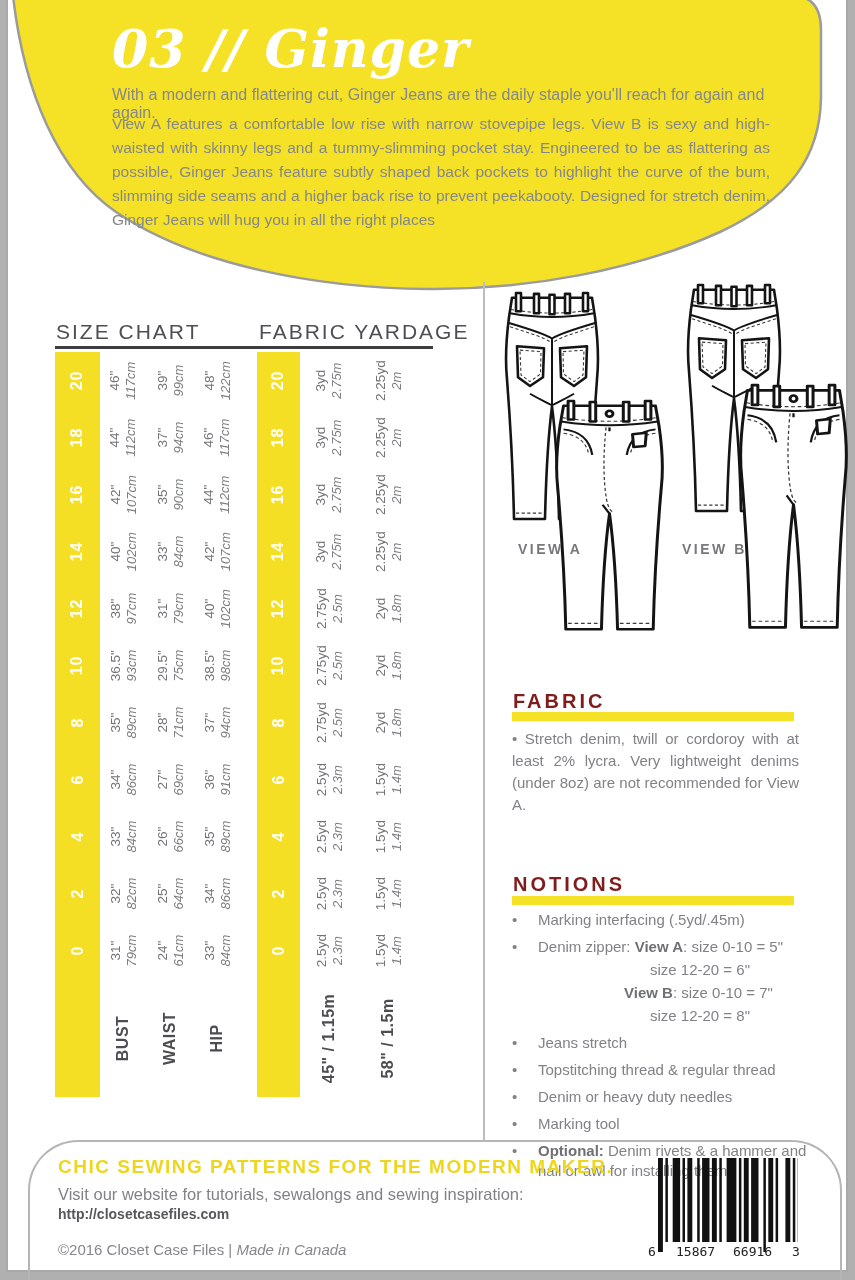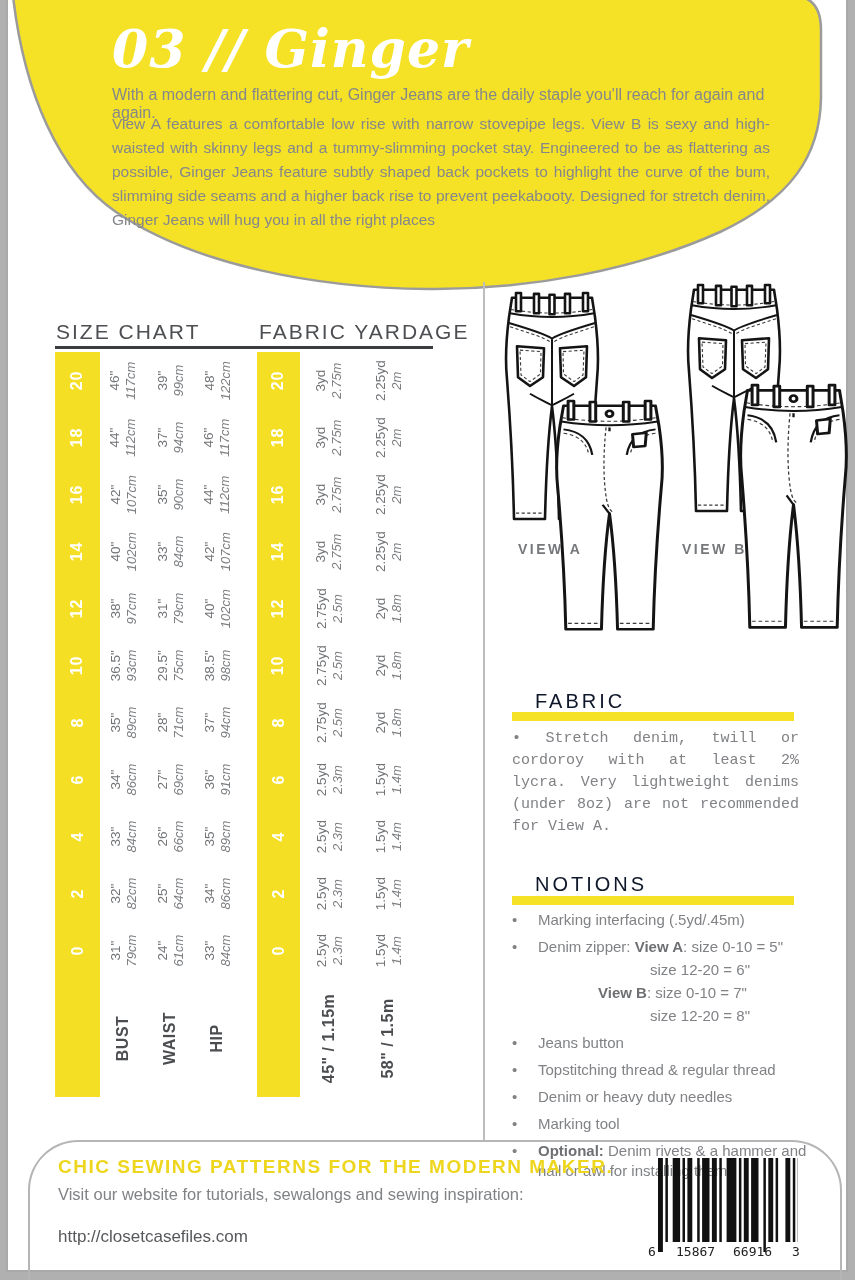--- a/index.html
+++ b/index.html
@@ -33,37 +33,37 @@
   .row-lbl{color:#4b4d50;font-weight:bold;font-size:16px;letter-spacing:0.5px;}
   
   #divider{position:absolute;left:483px;top:282px;width:2px;height:858px;background:#bdbdbd;}
   
   #jeans-svg{position:absolute;left:488px;top:278px;width:367px;height:372px;}
   .view-label{position:absolute;top:541px;color:#76787b;font-size:14px;letter-spacing:2.5px;font-weight:bold;}
   .st{fill:none;stroke:#3a3a3a;stroke-width:1.1;stroke-dasharray:3.2 2.4;}
   .ln{fill:none;stroke:#141414;stroke-width:2;}
   .outline{fill:#ffffff;stroke:#141414;stroke-width:2.6;stroke-linejoin:round;}
   
-  .sec-title{position:absolute;color:#0f172a;font-size:20px;font-weight:normal;letter-spacing:3px;margin-left:22px;}
+  .sec-title{position:absolute;color:#7f1d1d;font-size:20px;font-weight:bold;letter-spacing:3px;}
   .sec-bar{position:absolute;width:282px;height:9px;background:#f5e227;}
-  #fabric-list{position:absolute;left:512px;top:728px;width:287px;font-family:Liberation Mono, monospace;}
+  #fabric-list{position:absolute;left:512px;top:728px;width:287px;}
   #fabric-list p{margin:0 0 2px 0;color:#808285;font-size:15px;line-height:22px;text-align:justify;}
   #notions-list{position:absolute;left:512px;top:910px;width:300px;color:#808285;font-size:15px;}
   .nitem{display:flex;margin-bottom:7px;line-height:20px;}
   .nbul{width:26px;flex:0 0 26px;}
   .nbold{font-weight:bold;color:#6e7073;}
   .subline{line-height:20px;margin-top:3px;}
   .sub-size{margin-left:112px;}
-  .sub-view{margin-left:60px;}
+  .sub-view{margin-left:86px;}
   
   #footer-panel{position:absolute;left:28px;top:1140px;width:810px;height:140px;
         border:2px solid #b5b5b5;border-bottom:none;border-radius:50px 50px 0 0;}
   #tagline{position:absolute;left:58px;top:1156px;color:#eed61e;font-size:19px;font-weight:bold;letter-spacing:1.5px;}
   #visit{position:absolute;left:58px;top:1185px;color:#808285;font-size:16.5px;}
-  #url{position:absolute;left:58px;top:1206px;color:#57585b;font-size:17px;font-weight:normal;margin-top:21px;}
+  #url{position:absolute;left:58px;top:1206px;color:#57585b;font-size:14px;font-weight:bold;}
   #copyright{position:absolute;left:58px;top:1241px;color:#85878a;font-size:15px;}
   #copyright .made{font-style:italic;}
   
   #barcode{position:absolute;left:648px;top:1158px;width:155px;height:102px;}
   #barcode svg{position:absolute;left:10px;top:0;}
   .bc-digit{position:absolute;top:86px;color:#222;font-size:13px;font-family:"DejaVu Sans Mono",monospace;}
 </style>
 </head>
 <body>
 
@@ -564,21 +564,21 @@
       <div class="nitem">
         <div class="nbul">•</div>
         <div class="nbody">Marking interfacing (.5yd/.45m)</div>
       </div>
       <div class="nitem">
         <div class="nbul">•</div>
         <div class="nbody">Denim zipper: <span class="nbold">View A</span>: size 0-10 = 5"<div class="subline sub-size">size 12-20 = 6"</div><div class="subline sub-view"><span class="nbold">View B</span>: size 0-10 = 7"</div><div class="subline sub-size">size 12-20 = 8"</div></div>
       </div>
       <div class="nitem">
         <div class="nbul">•</div>
-        <div class="nbody">Jeans button</div>
+        <div class="nbody">Jeans stretch</div>
       </div>
       <div class="nitem">
         <div class="nbul">•</div>
         <div class="nbody">Topstitching thread &amp; regular thread</div>
       </div>
       <div class="nitem">
         <div class="nbul">•</div>
         <div class="nbody">Denim or heavy duty needles</div>
       </div>
       <div class="nitem">
@@ -588,20 +588,25 @@
       <div class="nitem">
         <div class="nbul">•</div>
         <div class="nbody"><span class="nbold">Optional:</span> Denim rivets &amp; a hammer and nail or awl for installing them</div>
       </div>
     </div>
 
   <div id="footer-panel"></div>
   <div id="visit">Visit our website for tutorials, sewalongs and sewing inspiration:</div>
   <div id="tagline">CHIC SEWING PATTERNS FOR THE MODERN MAKER.</div>
   <div id="url">http://closetcasefiles.com</div>
+  <div id="copyright">
+    <span>©2016 Closet Case Files</span>
+    <span>|</span>
+    <span class="made">Made in Canada</span>
+  </div>
 
   <div id="barcode">
     <svg id="bc-bars" width="140" height="96" viewBox="0 0 140 96">
         <rect x="0.0" y="0" width="4.9" height="94" fill="#111"></rect>
         <rect x="7.4" y="0" width="2.5" height="84" fill="#111"></rect>
         <rect x="14.7" y="0" width="7.4" height="84" fill="#111"></rect>
         <rect x="24.5" y="0" width="2.5" height="84" fill="#111"></rect>
         <rect x="29.4" y="0" width="4.9" height="84" fill="#111"></rect>
         <rect x="39.2" y="0" width="2.5" height="84" fill="#111"></rect>
         <rect x="44.1" y="0" width="7.4" height="84" fill="#111"></rect>

